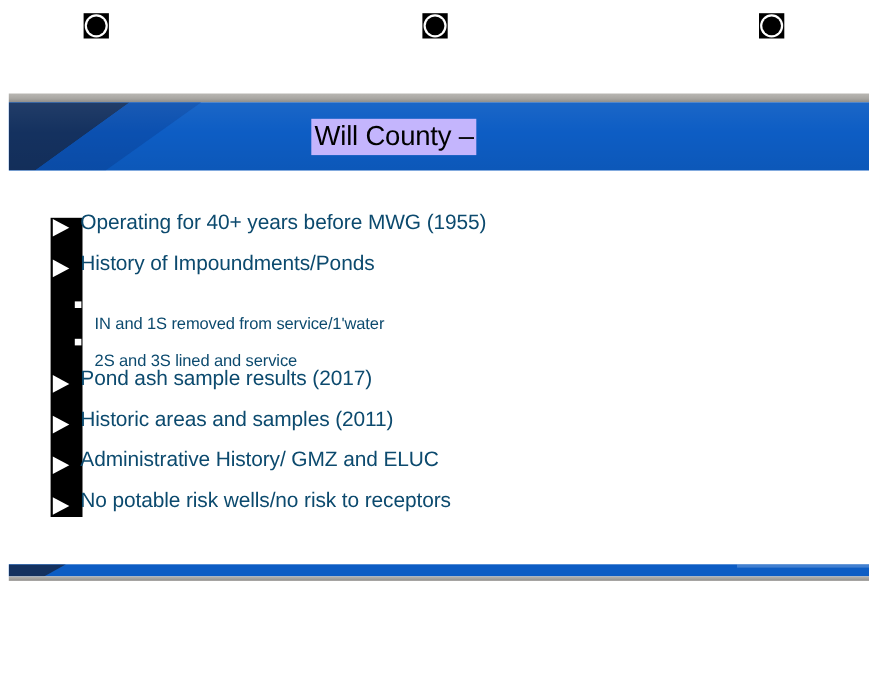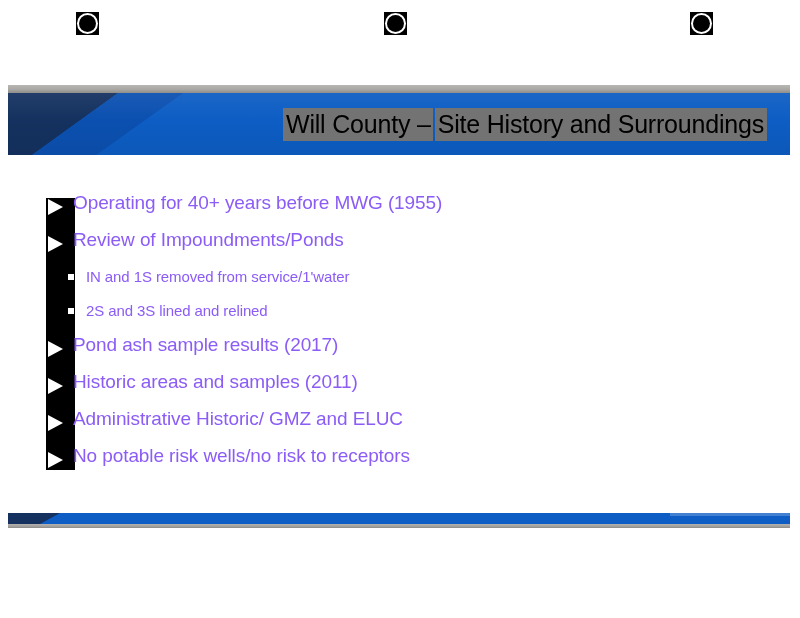--- a/index.html
+++ b/index.html
@@ -92,21 +92,21 @@
   
   #title-wrap {
     position: absolute;
     left: 283px;
     top: 108px;
     display: flex;
     align-items: stretch;
     z-index: 5;
   }
   .title-box {
-    background: #737373;
+    background: #c4b5fd;
     color: #000000;
     font-size: 25px;
     line-height: 30px;
     letter-spacing: -0.2px;
     white-space: nowrap;
     padding: 1px 2px 2px 3px;
   }
   #title-box-2 {
     margin-left: 2px;
     padding-right: 3px;
@@ -163,33 +163,33 @@
   }
   .marker-square {
     flex: 0 0 auto;
     width: 6px;
     height: 6px;
     background: #ffffff;
     margin-top: 10px;
     margin-right: 12px;
   }
   .bullet-text {
-    color: #8b5cf6;
+    color: #0c4a6e;
     white-space: nowrap;
     text-align: center;
   }
   .level-1 .bullet-text {
     font-size: 19px;
     line-height: 25px;
     letter-spacing: -0.1px;
   }
   .level-2 .bullet-text {
     font-size: 15px;
     line-height: 22px;
-    margin-top: 2px;
+    margin-top: 20px;
     letter-spacing: -0.1px;
   }
 
   
   #footer {
     position: absolute;
     left: 8px;
     top: 513px;
     width: 782px;
     height: 15px;
@@ -248,60 +248,59 @@
     <div id="header-gray"></div>
     <div id="header-blue">
       <div class="wedge-dark"></div>
       <div class="wedge-mid"></div>
       <div class="sheen"></div>
     </div>
   </div>
 
   <div id="title-wrap">
     <div class="title-box" id="title-box-1">Will County –</div>
-    <div class="title-box" id="title-box-2">Site History and Surroundings</div>
   </div>
 
   <div id="body-black-bar"></div>
 
   <div id="bullets">
 
     <div class="bullet-row level-1">
       <span class="marker-arrow"></span>
       <span class="bullet-text">Operating for 40+ years before MWG (1955)</span>
     </div>
 
     <div class="bullet-row level-1">
       <span class="marker-arrow"></span>
-      <span class="bullet-text">Review of Impoundments/Ponds</span>
+      <span class="bullet-text">History of Impoundments/Ponds</span>
     </div>
 
     <div class="bullet-row level-2">
       <span class="marker-square"></span>
       <span class="bullet-text">IN and 1S removed from service/1'water</span>
     </div>
 
     <div class="bullet-row level-2">
       <span class="marker-square"></span>
-      <span class="bullet-text">2S and 3S lined and relined</span>
+      <span class="bullet-text">2S and 3S lined and service</span>
     </div>
 
     <div class="bullet-row level-1">
       <span class="marker-arrow"></span>
       <span class="bullet-text">Pond ash sample results (2017)</span>
     </div>
 
     <div class="bullet-row level-1">
       <span class="marker-arrow"></span>
       <span class="bullet-text">Historic areas and samples (2011)</span>
     </div>
 
     <div class="bullet-row level-1">
       <span class="marker-arrow"></span>
-      <span class="bullet-text">Administrative Historic/ GMZ and ELUC</span>
+      <span class="bullet-text">Administrative History/ GMZ and ELUC</span>
     </div>
 
     <div class="bullet-row level-1">
       <span class="marker-arrow"></span>
       <span class="bullet-text">No potable risk wells/no risk to receptors</span>
     </div>
 
   </div>
 
   <div id="footer">

